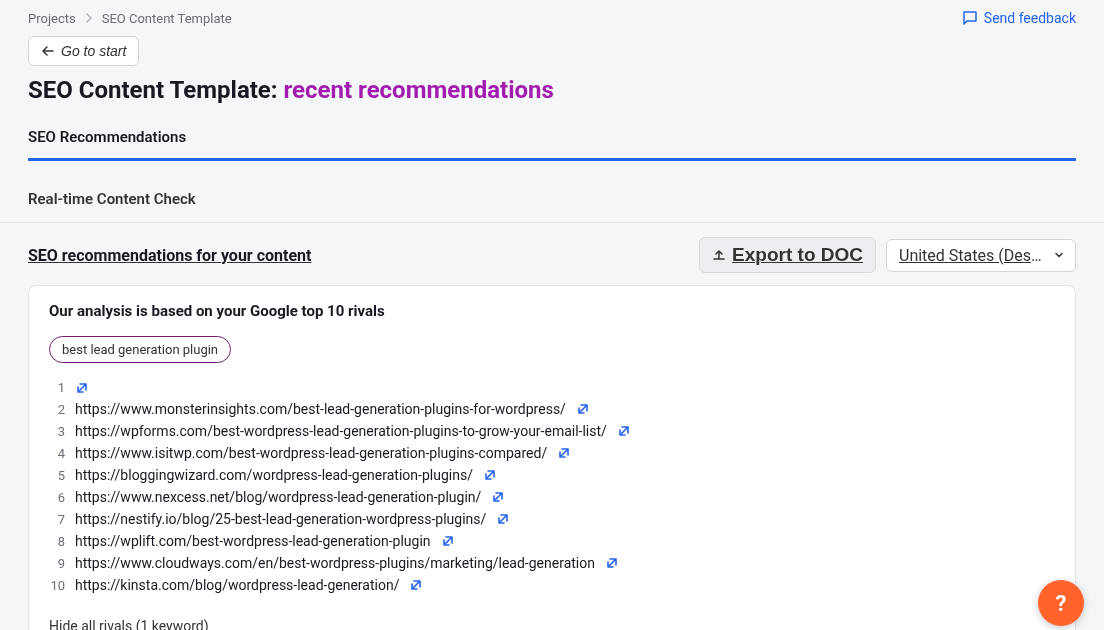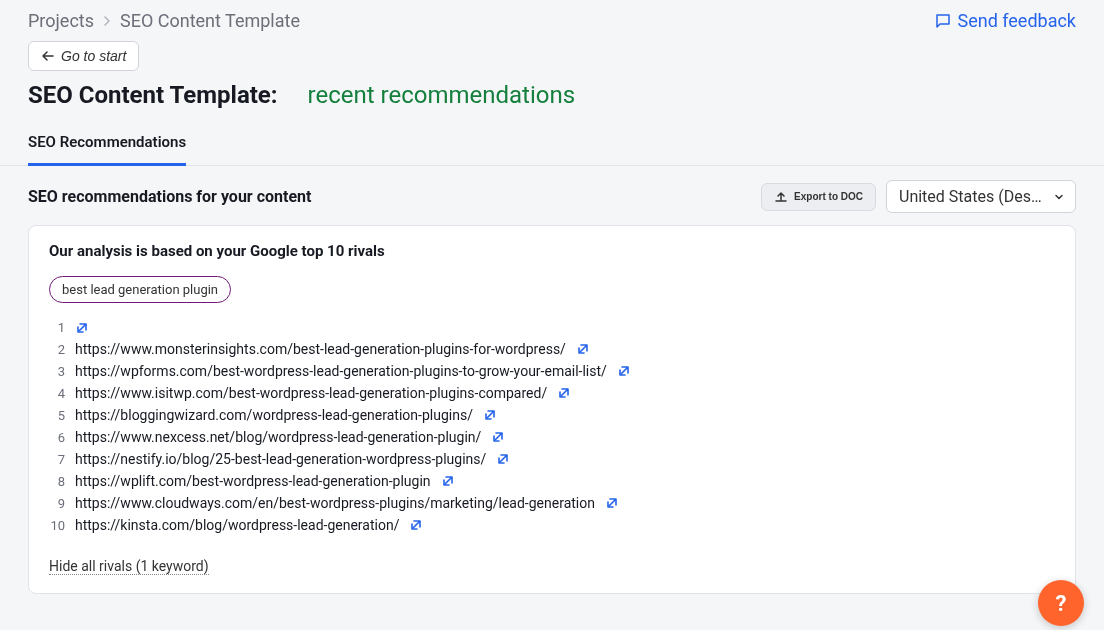--- a/index.html
+++ b/index.html
@@ -17,30 +17,30 @@
     display: flex;
     justify-content: space-between;
     align-items: center;
     padding: 10px 28px 6px 28px;
   }
   .breadcrumbs {
     display: flex;
     align-items: center;
     gap: 8px;
     color: #6c6e79;
-    font-size: 18px;
+    font-size: 13px;
   }
   .breadcrumbs .crumb { color: #6c6e79; cursor: pointer; }
   .breadcrumbs .sep { color: #b0b4bd; }
   .feedback {
     display: flex;
     align-items: center;
     gap: 6px;
     color: #2563eb;
-    font-size: 18px;
+    font-size: 14px;
     cursor: pointer;
   }
   .go-to-start-btn {
     display: inline-flex;
     align-items: center;
     gap: 6px;
     background: #fff;
     border: 1px solid #d1d4db;
     border-radius: 6px;
     padding: 6px 12px;
@@ -50,68 +50,69 @@
     margin: 4px 0 10px 28px;
     font-style: italic;
   }
   .page-title {
     font-size: 24px;
     font-weight: 700;
     color: #171a22;
     padding: 0 28px 14px 28px;
   }
   .page-title .sub {
-    font-weight: 400;
-    color: #15803d;
-    margin-left: 24px;
+    font-weight: 700;
+    color: #a21caf;
   }
   .tabs {
     display: flex;
     gap: 20px;
     padding: 0 28px;
     border-bottom: 1px solid #e1e3e9;
+    flex-direction: column;
   }
   .tab {
     padding: 10px 0 12px 0;
     font-size: 15px;
     font-weight: 600;
     color: #333;
     cursor: pointer;
     border-bottom: 3px solid transparent;
     margin-bottom: -1px;
   }
   .tab.active {
     color: #171a22;
     border-bottom-color: #2563eb;
   }
   .content-header {
     display: flex;
     justify-content: space-between;
     align-items: center;
     padding: 14px 28px 12px 28px;
+    text-decoration: underline;
   }
   .section-title {
     font-size: 16px;
     font-weight: 700;
     color: #171a22;
   }
   .header-actions {
     display: flex;
     gap: 10px;
     align-items: center;
   }
   .export-btn {
     display: inline-flex;
     align-items: center;
     gap: 6px;
     background: #eceef1;
     border: 1px solid #d7dadf;
     border-radius: 6px;
     padding: 6px 12px;
-    font-size: 10px;
+    font-size: 19px;
     color: #333;
     font-weight: 600;
     cursor: pointer;
   }
   .region-select {
     display: inline-flex;
     align-items: center;
     justify-content: space-between;
     gap: 10px;
     background: #fff;
@@ -231,20 +232,21 @@
   <span>Go to start</span>
 </button>
 
 <h1 class="page-title">
   <span>SEO Content Template:</span>
   <span class="sub">recent recommendations</span>
 </h1>
 
 <div class="tabs">
   <div class="tab active">SEO Recommendations</div>
+  <div class="tab">Real-time Content Check</div>
 </div>
 
 <div class="content-header">
   <div class="section-title">SEO recommendations for your content</div>
   <div class="header-actions">
     <button class="export-btn">
       <span>
         <svg width="14" height="14" viewBox="0 0 14 14">
             <path d="M7 10 V3 M4 6 L7 3 L10 6 M2 11 H12" stroke="#333" stroke-width="1.5" fill="none" stroke-linecap="round" stroke-linejoin="round"></path>
           </svg>

